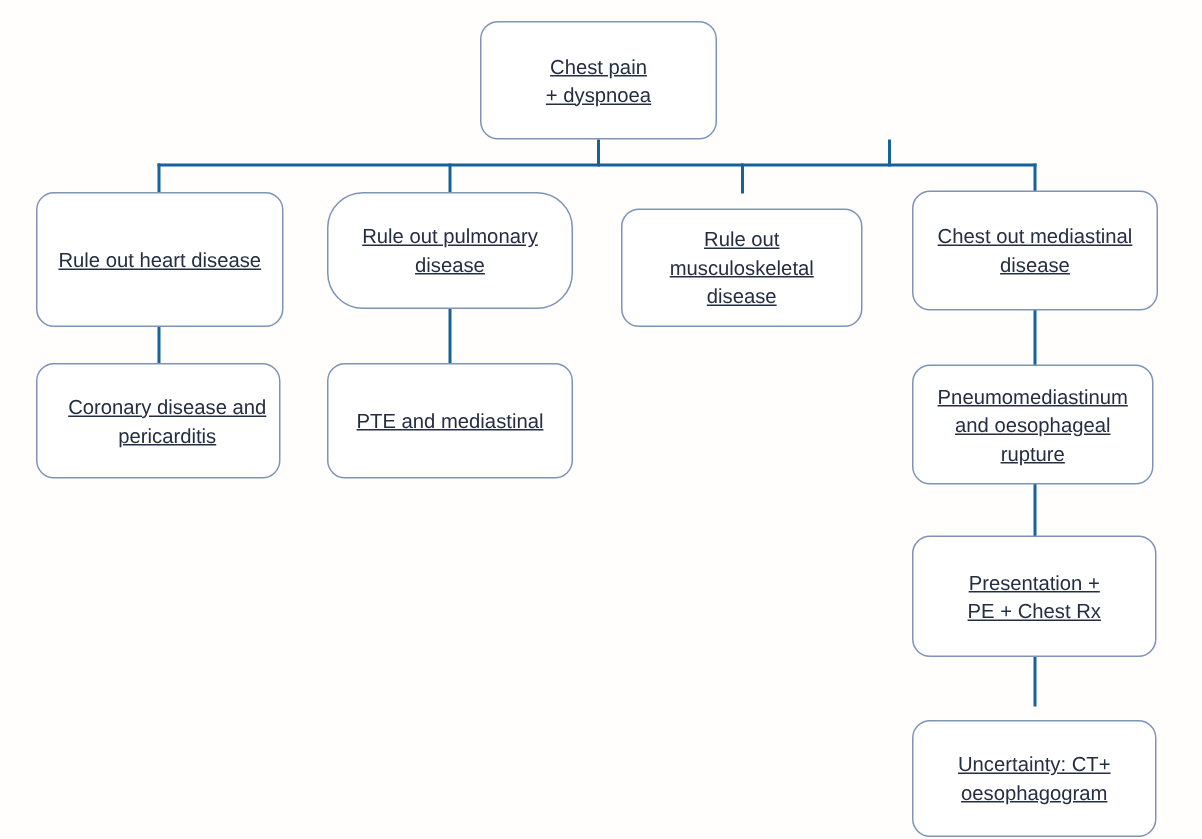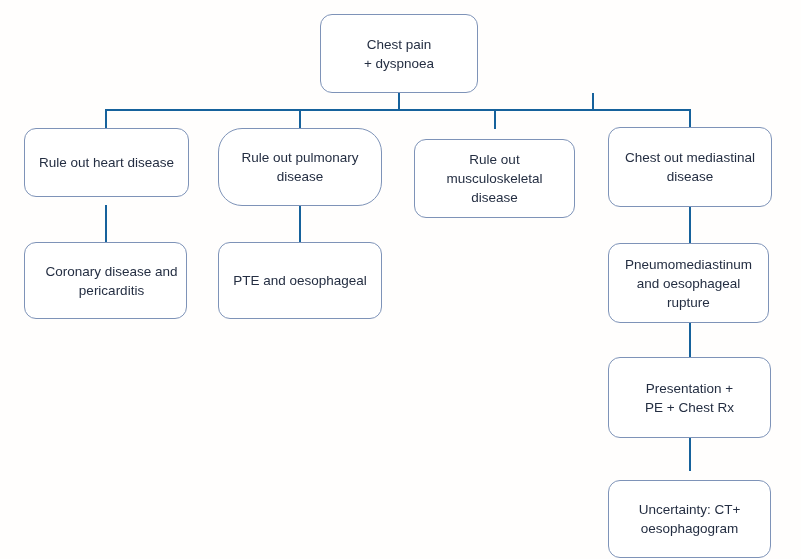--- a/index.html
+++ b/index.html
@@ -23,30 +23,31 @@
     background: #ffffff;
     display: flex;
     align-items: center;
     justify-content: center;
     text-align: center;
     color: var(--text-color, #242e42);
     font-size: 13.5px;
     line-height: 19px;
     white-space: pre-line;
     padding: 4px 8px;
+    text-decoration: underline;
   }
   .connector {
     position: absolute;
     background: var(--line-color, #16629c);
   }
 
   
   #node-chest-pain        { left: 320px; top: 14px;  width: 158px; height: 79px; }
   #node-ecg               { left: 513px; top: 14px;  width: 160px; height: 79px; }
-  #node-heart             { left: 24px;  top: 128px; width: 165px; height: 69px; }
+  #node-heart             { left: 24px;  top: 128px; width: 165px; height: 90px; }
   #node-pulmonary         { left: 218px; top: 128px; width: 164px; height: 78px; border-radius: 24px; }
   #node-musculoskeletal   { left: 414px; top: 127px; width: 161px; height: 79px; margin-top: 12px; }
   #node-mediastinal       { left: 608px; top: 127px; width: 164px; height: 80px; }
   #node-coronary          { left: 24px;  top: 242px; width: 163px; height: 77px; padding-left: 20px; }
   #node-pte               { left: 218px; top: 242px; width: 164px; height: 77px; }
   #node-pneumomediastinum { left: 608px; top: 243px; width: 161px; height: 80px; }
   #node-presentation      { left: 608px; top: 357px; width: 163px; height: 81px; }
   #node-uncertainty       { left: 608px; top: 480px; width: 163px; height: 78px; }
 
   
@@ -86,21 +87,21 @@
   <div class="node" id="node-heart">Rule out heart disease</div>
   <div class="node" id="node-pulmonary">Rule out pulmonary
 disease</div>
   <div class="node" id="node-musculoskeletal">Rule out
 musculoskeletal
 disease</div>
   <div class="node" id="node-mediastinal">Chest out mediastinal
 disease</div>
   <div class="node" id="node-coronary">Coronary disease and
 pericarditis</div>
-  <div class="node" id="node-pte">PTE and oesophageal</div>
+  <div class="node" id="node-pte">PTE and mediastinal</div>
   <div class="node" id="node-presentation">Presentation +
 PE + Chest Rx</div>
   <div class="node" id="node-pneumomediastinum">Pneumomediastinum
 and oesophageal
 rupture</div>
   <div class="node" id="node-uncertainty">Uncertainty: CT+
 oesophagogram</div>
 
 </div>
 

